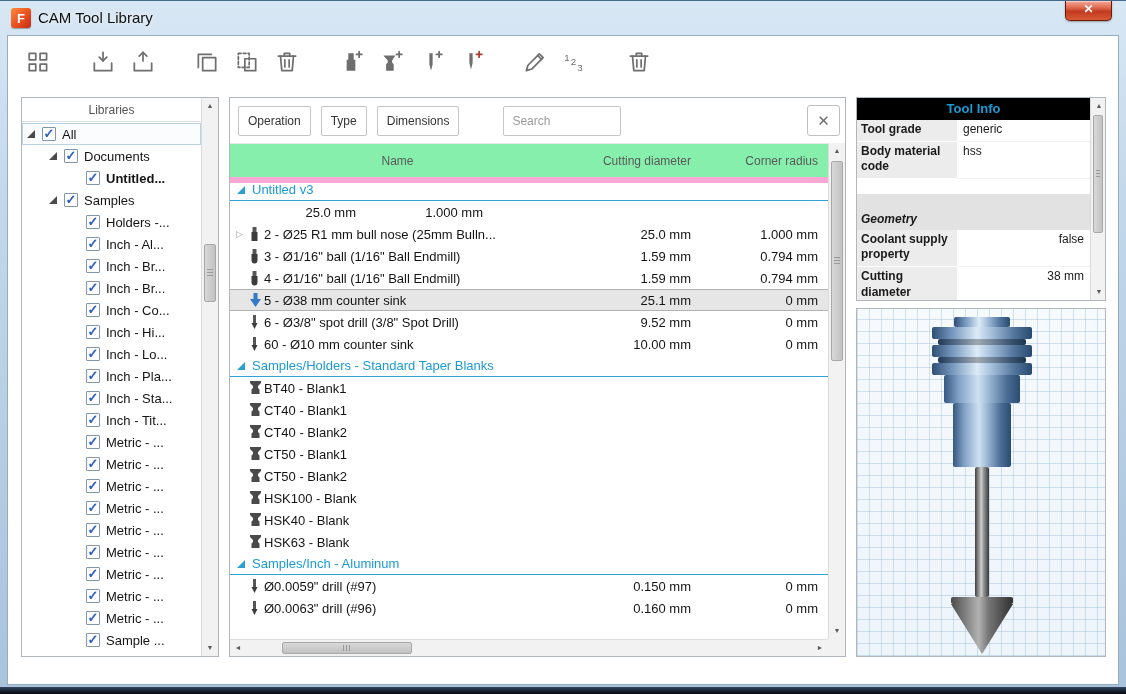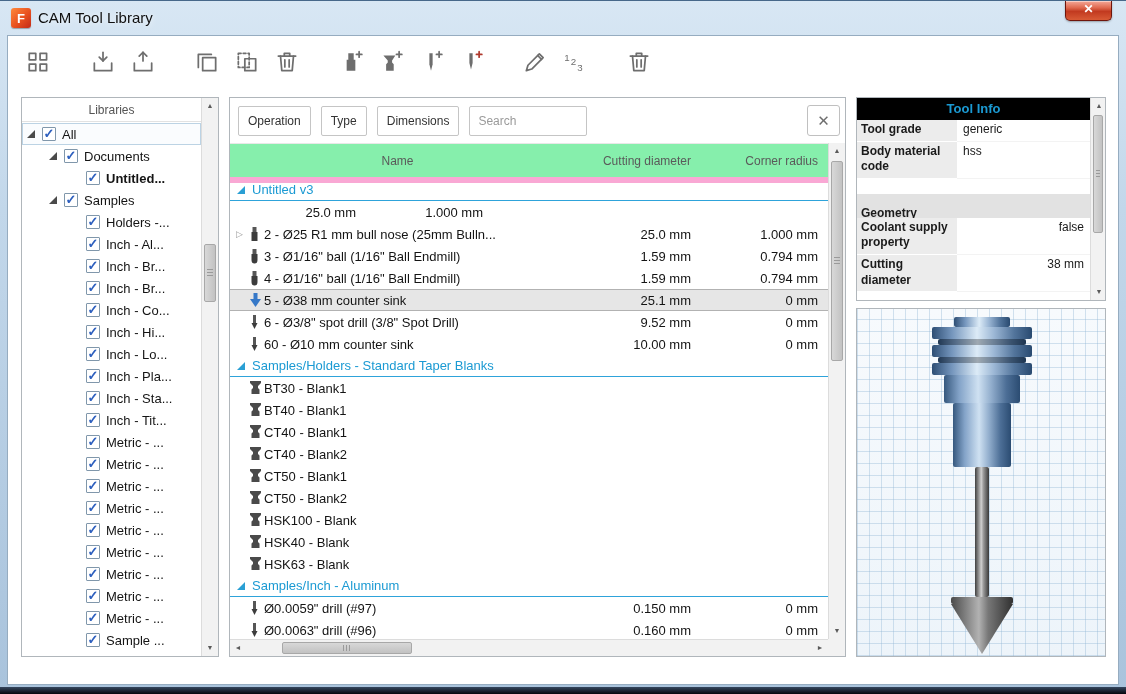--- a/index.html
+++ b/index.html
@@ -61,21 +61,21 @@
   .exp{width:0;height:0;border-left:8px solid transparent;border-bottom:8px solid #4a4a4a;margin-right:7px;flex:none;}
   .exp-sp{width:15px;flex:none;}
   .cb{width:14px;height:14px;flex:none;border:1px solid #8097ab;background:#fff;color:#2d5fbe;
     font-size:13px;line-height:12px;text-align:center;font-weight:bold;margin-right:6px;border-radius:1px;}
   .tree-label.bold{font-weight:bold;}
   
   .filterbar{position:absolute;top:0;left:0;right:0;height:45px;display:flex;align-items:center;padding-left:8px;gap:10px;background:#fff;}
   .fbtn{height:30px;padding:0 9px;border:1px solid #c5c5c5;border-radius:2px;background:#fff;font-size:12px;color:#333;
     display:flex;align-items:center;}
   .fsearch{height:30px;width:118px;border:1px solid #c5c5c5;border-radius:2px;font-size:12px;padding:0 8px;color:#333;outline:none;
-    font-family:"Liberation Sans",sans-serif;}
+    font-family:"Liberation Sans",sans-serif;margin-left:34px;}
   .fsearch::placeholder{color:#9a9a9a;}
   .clear-btn{position:absolute;right:5px;top:7px;width:33px;height:31px;border:1px solid #c0c0c0;border-radius:3px;
     display:flex;align-items:center;justify-content:center;color:#6e6e6e;font-size:15px;background:#fff;}
   
   .thead{position:absolute;top:45px;left:0;right:17px;height:40px;display:flex;align-items:center;
     border-top:1px solid #e8e8e8;border-bottom:6px solid #f9a8d4;font-size:12px;color:#5a5a5a;background:#86efac;}
   .col-name{flex:1;text-align:center;}
   .col-cd{width:130px;text-align:right;padding-right:4px;}
   .col-cr{width:133px;text-align:right;padding-right:10px;}
   .tbody{position:absolute;top:69px;left:0;right:17px;bottom:17px;overflow:hidden;margin-top:12px;}
@@ -92,21 +92,21 @@
   
   .info-title{position:absolute;top:0;left:0;right:15px;height:22px;line-height:22px;text-align:center;
     color:#1b9ad3;font-weight:bold;font-size:13px;background:#000000;}
   .info-rows{position:absolute;top:22px;left:0;right:15px;bottom:0;overflow:hidden;font-size:12px;}
   .i-row{display:flex;}
   .ilabel{width:100px;flex:none;background:#ececec;font-weight:bold;color:#1a1a1a;padding:2px 4px 3px;line-height:1.3;
     border-bottom:1px solid #fff;}
   .ival{flex:1;padding:2px 6px 3px;line-height:1.3;border-bottom:1px solid #f3f3f3;color:#1a1a1a;}
   .ival.r{text-align:right;}
   .i-spacer{height:15px;}
-  .i-section{background:#e2e2e2;font-weight:bold;color:#1a1a1a;padding:12px 4px;height:19px;}
+  .i-section{background:#e2e2e2;font-weight:bold;color:#1a1a1a;padding:18px 4px;height:19px;font-style:italic;}
   .info-panel .vscroll{width:15px;}
   .info-panel .vscroll .thumb{left:2px;width:10px;}
   
   .t3{position:absolute;border-radius:2px;}
   .bm{background:linear-gradient(90deg,#2e4e74 0%,#7596bd 20%,#dcebf7 45%,#9cb7d5 62%,#53759c 82%,#294a70 100%);}
   .bm.dk{filter:brightness(.72);}
   .bm.bd{background:linear-gradient(90deg,#36587e 0%,#83a3c8 20%,#cfe1f2 45%,#92aecd 62%,#4c6e96 82%,#2b4c72 100%);}
   .gm{background:linear-gradient(90deg,#3f3f3f,#cfcfcf 45%,#9a9a9a 60%,#383838);}
   .gm2{background:linear-gradient(90deg,#4a4a4a,#b2b2b2 45%,#777 60%,#303030);}
   .cone{clip-path:polygon(0 0,100% 0,50% 100%);border-radius:0;}
@@ -499,33 +499,20 @@
                 </svg>
               </span>
               <span class="row-label">60 - Ø10 mm counter sink</span>
             </div>
             <div class="val-cd">10.00 mm</div>
             <div class="val-cr">0 mm</div>
           </div>
           <div class="group-hdr">
             <span class="gexp"></span>
             <span>Samples/Holders - Standard Taper Blanks</span>
-          </div>
-          <div class="trow">
-            <div class="name-cell">
-              <span class="row-exp"></span>
-              <span class="row-icon">
-                <svg width="13" height="14" viewBox="0 0 13 14">
-                  <path d="M1 0h11v2L9 5v2l1.5 1.5V13h-8V8.5L4 7V5L1 2z" fill="#4a4a4a"></path>
-                </svg>
-              </span>
-              <span class="row-label">BT30 - Blank1</span>
-            </div>
-            <div class="val-cd"></div>
-            <div class="val-cr"></div>
           </div>
           <div class="trow">
             <div class="name-cell">
               <span class="row-exp"></span>
               <span class="row-icon">
                 <svg width="13" height="14" viewBox="0 0 13 14">
                   <path d="M1 0h11v2L9 5v2l1.5 1.5V13h-8V8.5L4 7V5L1 2z" fill="#4a4a4a"></path>
                 </svg>
               </span>
               <span class="row-label">BT40 - Blank1</span>

